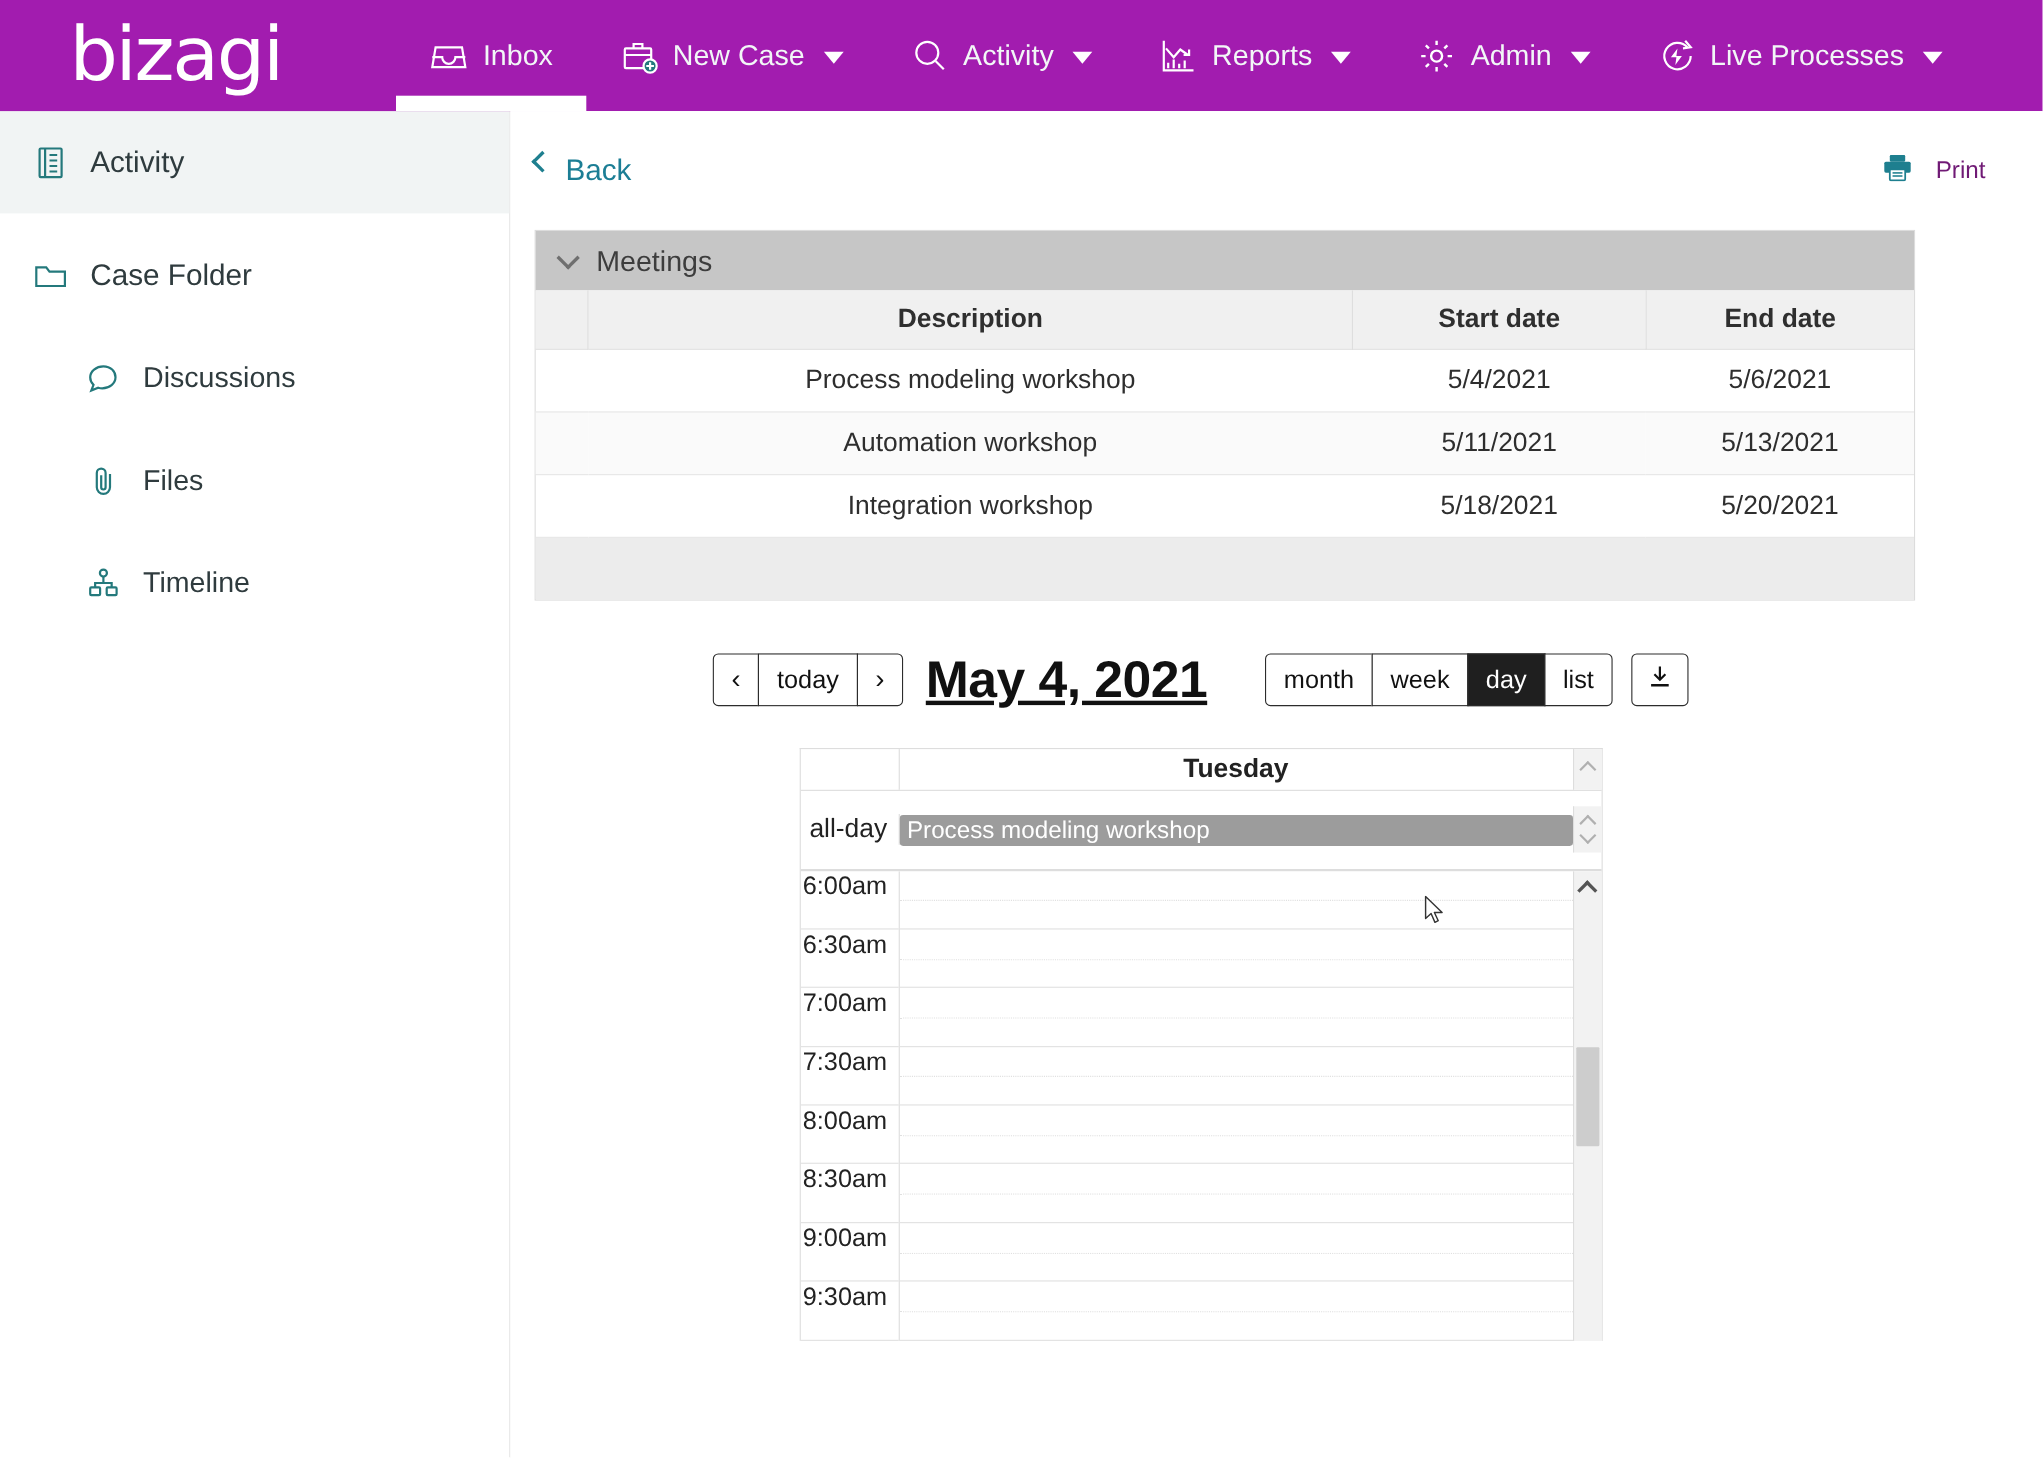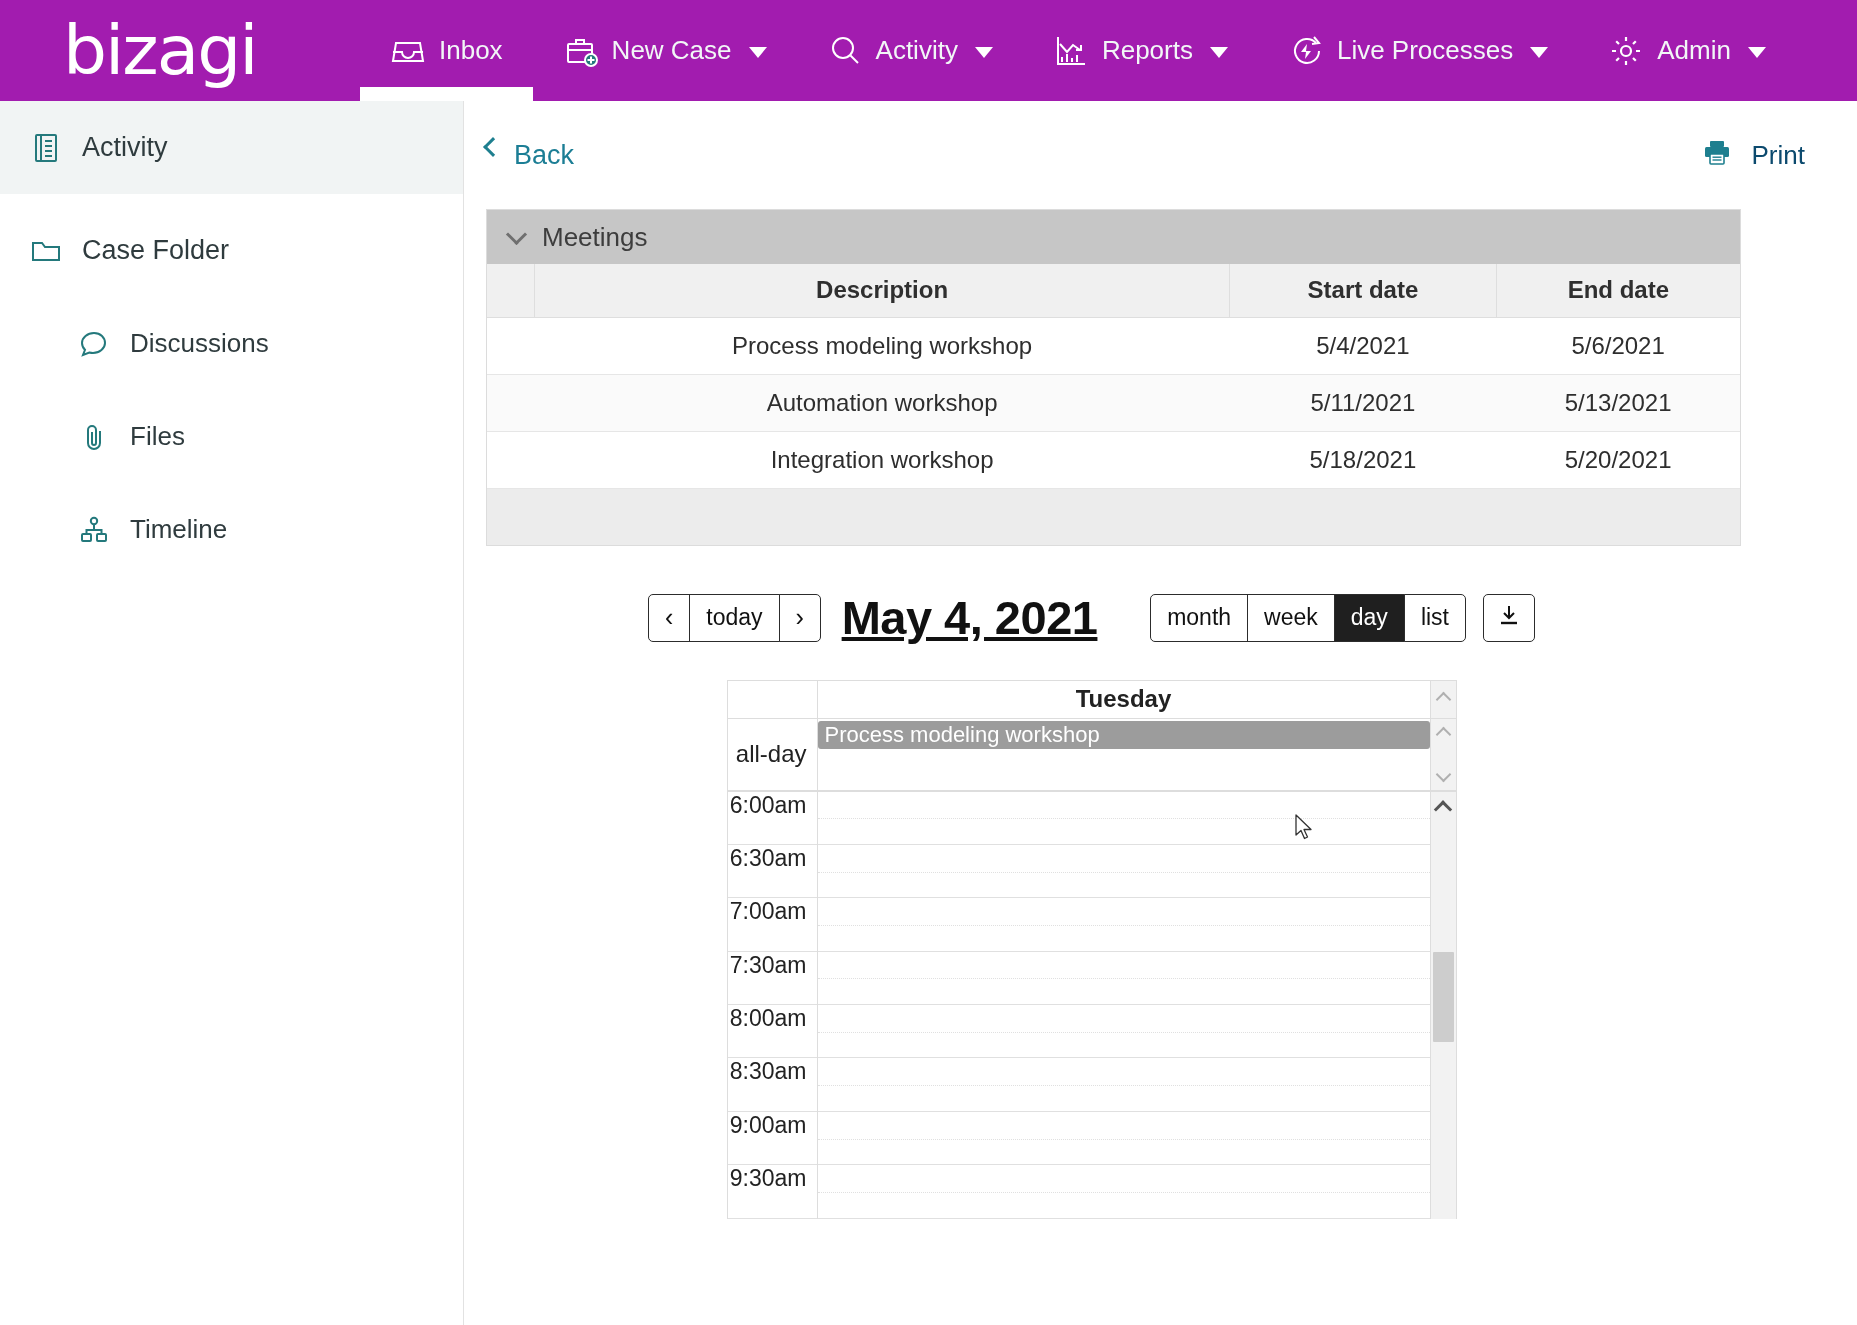--- a/index.html
+++ b/index.html
@@ -130,22 +130,22 @@
     display: inline-block;
     width: 14px; height: 14px;
     border-left: 3px solid #1e7f8f;
     border-bottom: 3px solid #1e7f8f;
     transform: rotate(45deg);
   }
   .print-link {
     display: flex;
     align-items: center;
     gap: 21px;
-    color: #0c4a6e;
-    font-size: 26px;
+    color: #701a75;
+    font-size: 22px;
     cursor: pointer;
   }
 
   
   .panel {
     margin: 28px 22px 0 22px;
     width: 1255px;
     border: 1px solid #dcdcdc;
     background: #fff;
   }
@@ -276,20 +276,21 @@
     border-top: 2px solid #b0b0b0;
     border-left: 2px solid #b0b0b0;
     transform: rotate(45deg);
   }
   .mini-chev.down { transform: rotate(-135deg); }
 
   .cal-allday-row {
     display: flex;
     min-height: 73px;
     border-bottom: 2px solid #dddddd;
+    align-items: center;
   }
   .allday-label {
     width: 90px;
     flex: 0 0 90px;
     border-right: 1px solid #dddddd;
     display: flex;
     align-items: center;
     justify-content: flex-end;
     padding-right: 10px;
     font-size: 24px;
@@ -438,38 +439,38 @@
           <path d="M23 17h5v-5"></path>
           <path d="M9 29v-5M14 29v-8M19 29v-4M24 29v-7" stroke-width="2"></path>
         </svg>
       </span>
       <span class="nav-label">Reports</span>
       <span class="caret"></span>
     </div>
 
     <div class="nav-item">
       <span class="nav-icon">
+        <svg viewBox="0 0 36 36" width="36" height="36" fill="none" stroke="#ffffff" stroke-width="2.2">
+          <circle cx="18" cy="18" r="5"></circle>
+          <path d="M18 4v4M18 28v4M4 18h4M28 18h4M8.2 8.2l2.8 2.8M25 25l2.8 2.8M27.8 8.2L25 11M11 25l-2.8 2.8"></path>
+        </svg>
+      </span>
+      <span class="nav-label">Admin</span>
+      <span class="caret"></span>
+    </div>
+
+    <div class="nav-item">
+      <span class="nav-icon">
         <svg viewBox="0 0 36 36" width="36" height="36" fill="none" stroke="#ffffff" stroke-width="2">
           <path d="M28 10a12 12 0 1 0 3 8"></path>
           <path d="M26 4l5 6-7 1"></path>
           <path d="M19 11l-6 8h5l-1 7 6-8h-5z" fill="#ffffff" stroke="none"></path>
         </svg>
       </span>
       <span class="nav-label">Live Processes</span>
-      <span class="caret"></span>
-    </div>
-
-    <div class="nav-item">
-      <span class="nav-icon">
-        <svg viewBox="0 0 36 36" width="36" height="36" fill="none" stroke="#ffffff" stroke-width="2.2">
-          <circle cx="18" cy="18" r="5"></circle>
-          <path d="M18 4v4M18 28v4M4 18h4M28 18h4M8.2 8.2l2.8 2.8M25 25l2.8 2.8M27.8 8.2L25 11M11 25l-2.8 2.8"></path>
-        </svg>
-      </span>
-      <span class="nav-label">Admin</span>
       <span class="caret"></span>
     </div>
 
   </div>
 </div>
 
 <div class="page">
 
   <div class="sidebar">
 

